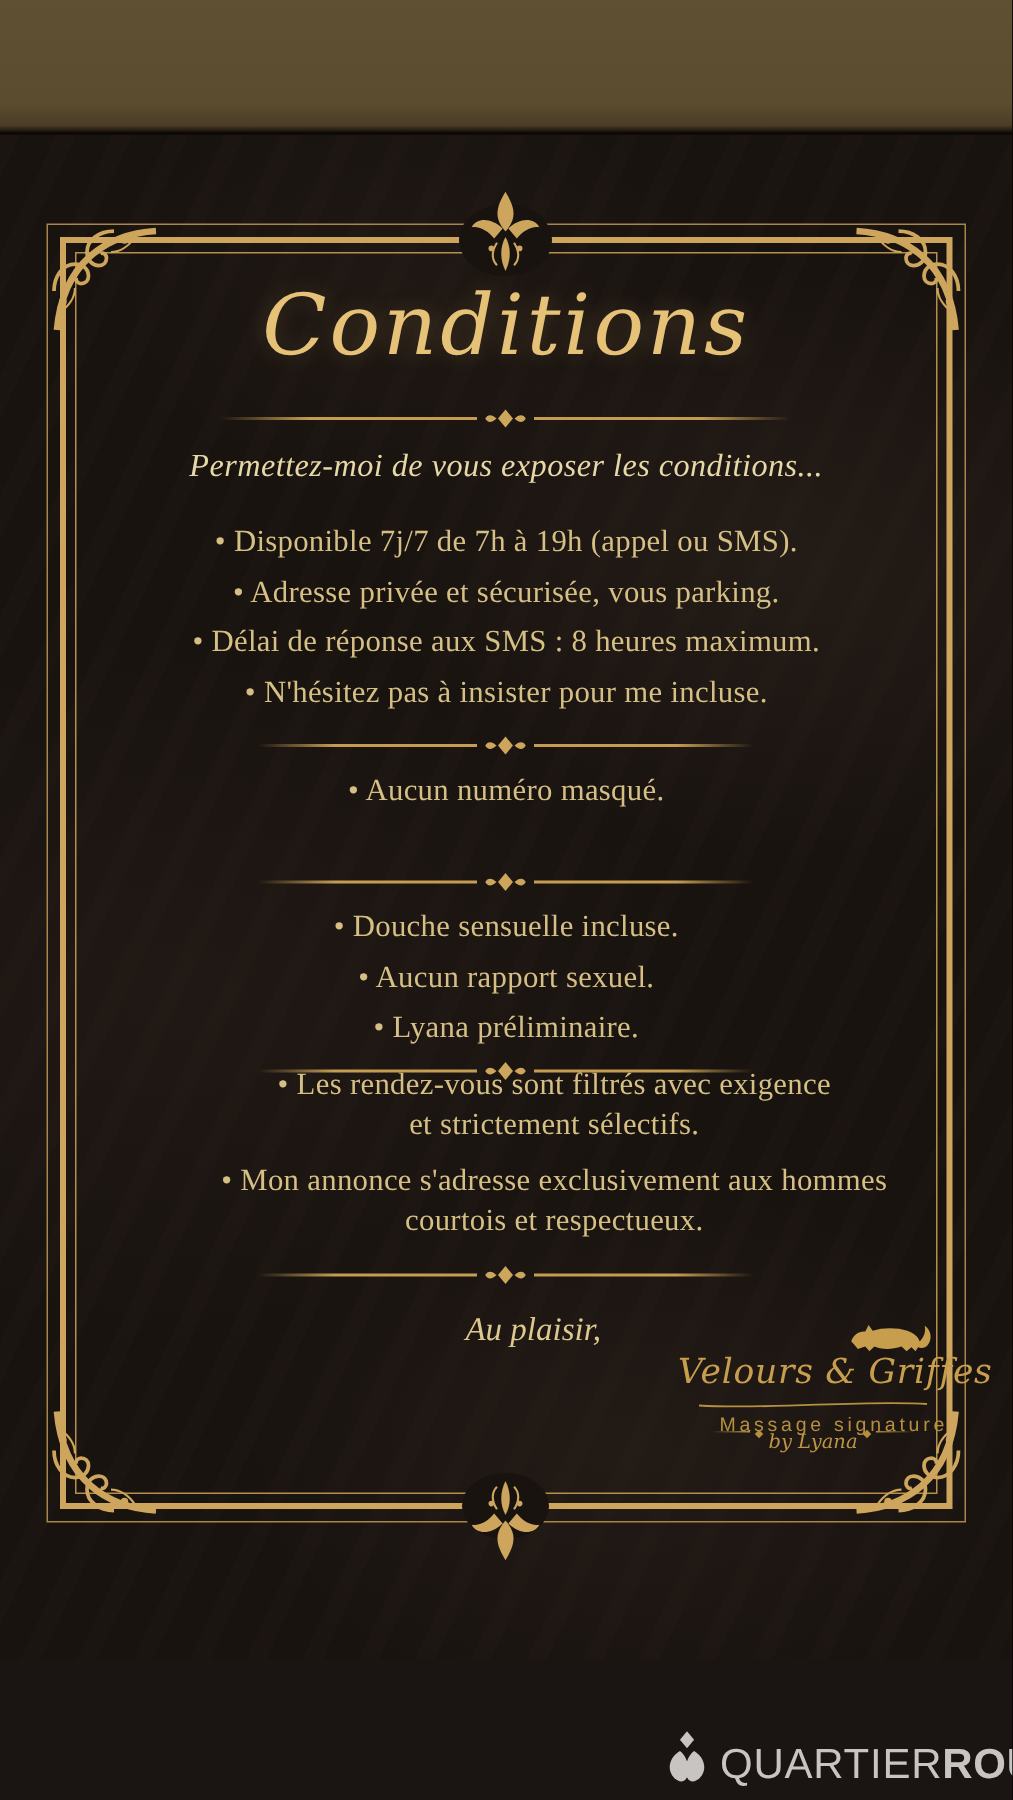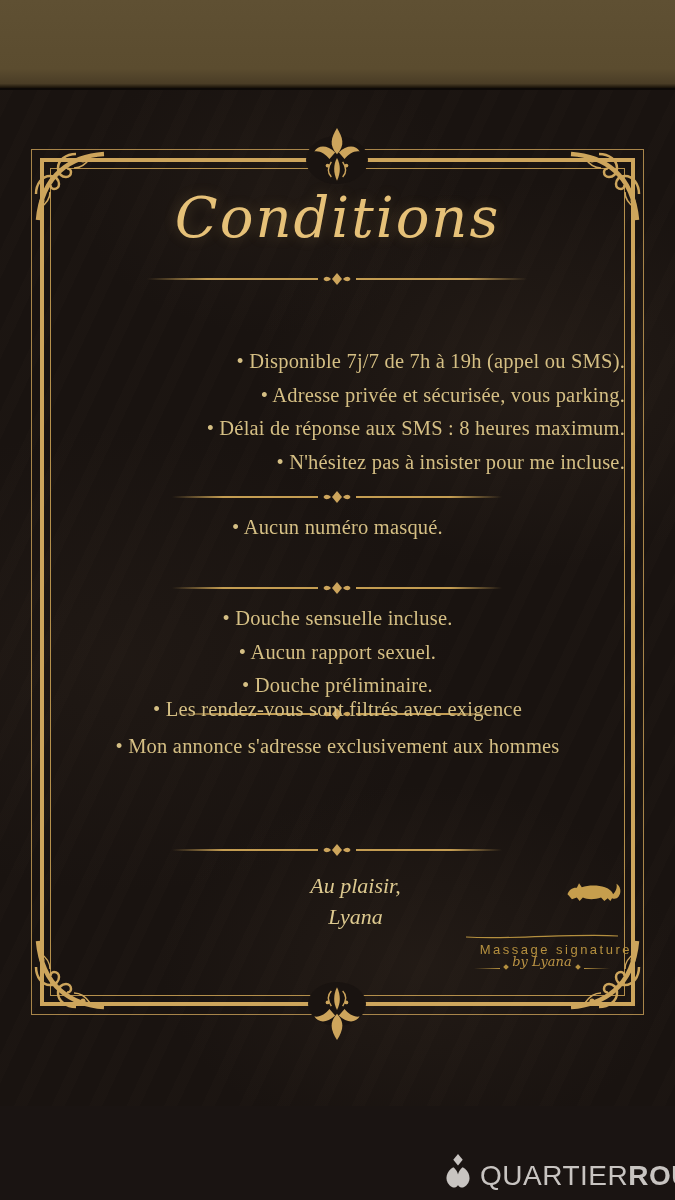--- a/index.html
+++ b/index.html
@@ -38,22 +38,22 @@
   .corner.bl{left:28px;top:845px;transform:scaleY(-1);}
   .corner.br{left:567px;top:845px;transform:scale(-1,-1);}
 
   
   .ctext{position:absolute;left:50px;width:575px;text-align:center;z-index:5;}
   .title{top:95px;font-family:"DejaVu Serif",serif;font-style:italic;font-size:56px;
          color:#e6c178;letter-spacing:2px;text-shadow:0 0 14px rgba(230,190,110,.22);}
   .intro{top:208px;font-style:italic;font-size:21.5px;color:#e7d8a8;letter-spacing:.3px;}
   .list{font-size:20.5px;color:#d5bf84;letter-spacing:.2px;}
   .list div{line-height:33.5px;}
-  .g1{top:255px;text-align:right;}  .g2{top:421px;}  .g3{top:512px;}
-  .g4{top:606px;}  .g4 div{line-height:27px;}  .g4 .para-gap{margin-top:10px;}
+  .g1{top:255px;}  .g2{top:421px;}  .g3{top:512px;}
+  .g4{top:620px;padding-left:32px;}  .g4 div{line-height:27px;}  .g4 .para-gap{margin-top:10px;}
   .sig{top:780px;font-style:italic;font-size:22px;color:#ddc98f;}
   .sig div{line-height:31px;padding-left:36px;}
 
   .divider{position:absolute;display:flex;align-items:center;z-index:5;}
   .divider .lineL{flex:1;height:1.5px;background:linear-gradient(90deg,rgba(196,157,82,0),#c49d52 35%);}
   .divider .lineR{flex:1;height:1.5px;background:linear-gradient(270deg,rgba(196,157,82,0),#c49d52 35%);}
   .divider svg{margin:0 5px;flex:0 0 auto;}
   .dv-title{left:147px;top:182px;width:380px;}
   .dv-a{left:172px;top:400px;width:330px;}
   .dv-b{left:172px;top:491px;width:330px;}
@@ -62,21 +62,21 @@
 
   
   .brand{position:absolute;left:452px;top:786px;width:180px;height:95px;z-index:6;}
   .panther{position:absolute;right:4px;top:-2px;}
   .brand-name{position:absolute;top:26px;width:100%;text-align:center;
               font-family:"DejaVu Serif",serif;font-style:italic;font-size:23px;
               color:#c69e4d;letter-spacing:.5px;white-space:nowrap;}
   .brand-swash{position:absolute;top:56px;left:10px;}
   .tagline{position:absolute;top:66px;width:100%;text-align:right;font-family:"Liberation Sans",sans-serif;
            font-size:13px;letter-spacing:2.5px;color:#b5903f;}
-  .byline{position:absolute;top:78px;width:100%;display:flex;align-items:flex-end;justify-content:center;gap:4px;}
+  .byline{position:absolute;top:78px;width:100%;display:flex;align-items:flex-start;justify-content:center;gap:4px;}
   .byline .bl-line{width:26px;height:1px;background:linear-gradient(90deg,rgba(181,144,63,0),#b5903f);}
   .byline .bl-line.r{background:linear-gradient(270deg,rgba(181,144,63,0),#b5903f);}
   .byline .bl-diamond{width:4px;height:4px;background:#b5903f;transform:rotate(45deg);}
   .byline .bl-text{font-style:italic;font-size:13px;color:#bd9545;font-family:"DejaVu Serif",serif;}
 
   
   .footer{position:absolute;left:0;top:1106px;width:675px;height:94px;background:#1a1412;}
   .footer-logo{position:absolute;left:441px;top:48px;display:flex;align-items:flex-end;gap:5px;cursor:pointer;}
   .footer-text{font-family:"Liberation Sans",sans-serif;font-size:28px;line-height:1;
                color:#c8c4c1;letter-spacing:.5px;white-space:nowrap;padding-bottom:2px;}
@@ -162,20 +162,21 @@
     <div class="divider dv-title">
       <span class="lineL"></span>
       <svg width="28" height="14" viewBox="0 0 28 14">
         <path class="gold-fill" d="M14 1 L19 7 L14 13 L9 7Z"></path>
         <path class="gold-fill" d="M8 7 C5 4 2 4 .5 7 C2 10 5 10 8 7Z"></path>
         <path class="gold-fill" d="M20 7 C23 4 26 4 27.5 7 C26 10 23 10 20 7Z"></path>
       </svg>
       <span class="lineR"></span>
     </div>
 
+    <div class="ctext intro">Permettez-moi de vous exposer les conditions...</div>
 
     <div class="ctext list g1">
       <div>• Disponible 7j/7 de 7h à 19h (appel ou SMS).</div>
       <div>• Adresse privée et sécurisée, vous parking.</div>
       <div>• Délai de réponse aux SMS : 8 heures maximum.</div>
       <div>• N'hésitez pas à insister pour me incluse.</div>
     </div>
 
     <div class="divider dv-a">
       <span class="lineL"></span>
@@ -197,59 +198,61 @@
         <path class="gold-fill" d="M14 1 L19 7 L14 13 L9 7Z"></path>
         <path class="gold-fill" d="M8 7 C5 4 2 4 .5 7 C2 10 5 10 8 7Z"></path>
         <path class="gold-fill" d="M20 7 C23 4 26 4 27.5 7 C26 10 23 10 20 7Z"></path>
       </svg>
       <span class="lineR"></span>
     </div>
 
     <div class="ctext list g3">
       <div>• Douche sensuelle incluse.</div>
       <div>• Aucun rapport sexuel.</div>
-      <div>• Douche préliminaire.</div>
+      <div>• Lyana préliminaire.</div>
     </div>
 
     <div class="divider dv-c">
       <span class="lineL"></span>
       <svg width="28" height="14" viewBox="0 0 28 14">
         <path class="gold-fill" d="M14 1 L19 7 L14 13 L9 7Z"></path>
         <path class="gold-fill" d="M8 7 C5 4 2 4 .5 7 C2 10 5 10 8 7Z"></path>
         <path class="gold-fill" d="M20 7 C23 4 26 4 27.5 7 C26 10 23 10 20 7Z"></path>
       </svg>
       <span class="lineR"></span>
     </div>
 
     <div class="ctext list g4">
       <div>• Les rendez-vous sont filtrés avec exigence</div>
+      <div>et strictement sélectifs.</div>
       <div class="para-gap">• Mon annonce s'adresse exclusivement aux hommes</div>
+      <div>courtois et respectueux.</div>
     </div>
 
     <div class="divider dv-d">
       <span class="lineL"></span>
       <svg width="28" height="14" viewBox="0 0 28 14">
         <path class="gold-fill" d="M14 1 L19 7 L14 13 L9 7Z"></path>
         <path class="gold-fill" d="M8 7 C5 4 2 4 .5 7 C2 10 5 10 8 7Z"></path>
         <path class="gold-fill" d="M20 7 C23 4 26 4 27.5 7 C26 10 23 10 20 7Z"></path>
       </svg>
       <span class="lineR"></span>
     </div>
 
     <div class="ctext sig">
       <div>Au plaisir,</div>
-      <div>Lyana</div>
     </div>
 
     <div class="brand">
       <svg class="panther" width="66" height="34" viewBox="0 0 120 56">
         <path fill="#c69e4d" d="M10 34 C12 26 20 21 27 22 L31 14 L36 21 C48 17 66 17 78 21 C86 24 91 28 93 34
           C97 30 101 23 99 15 C106 19 109 30 103 38 C100 42 95 43 91 41
           L88 46 L83 41 L77 46 L71 40 C60 44 46 44 38 40 L32 46 L27 40 L18 43 L13 37 Z"></path>
       </svg>
+      <div class="brand-name">Velours &amp; Griffes</div>
       <svg class="brand-swash" width="160" height="8" viewBox="0 0 160 8">
         <path d="M4 5 C50 8 115 1 156 4" stroke="#b5903f" stroke-width="1.2" fill="none"></path>
       </svg>
       <div class="tagline">Massage signature</div>
       <div class="byline">
         <span class="bl-line"></span>
         <span class="bl-diamond"></span>
         <span class="bl-text">by Lyana</span>
         <span class="bl-diamond"></span>
         <span class="bl-line r"></span>

